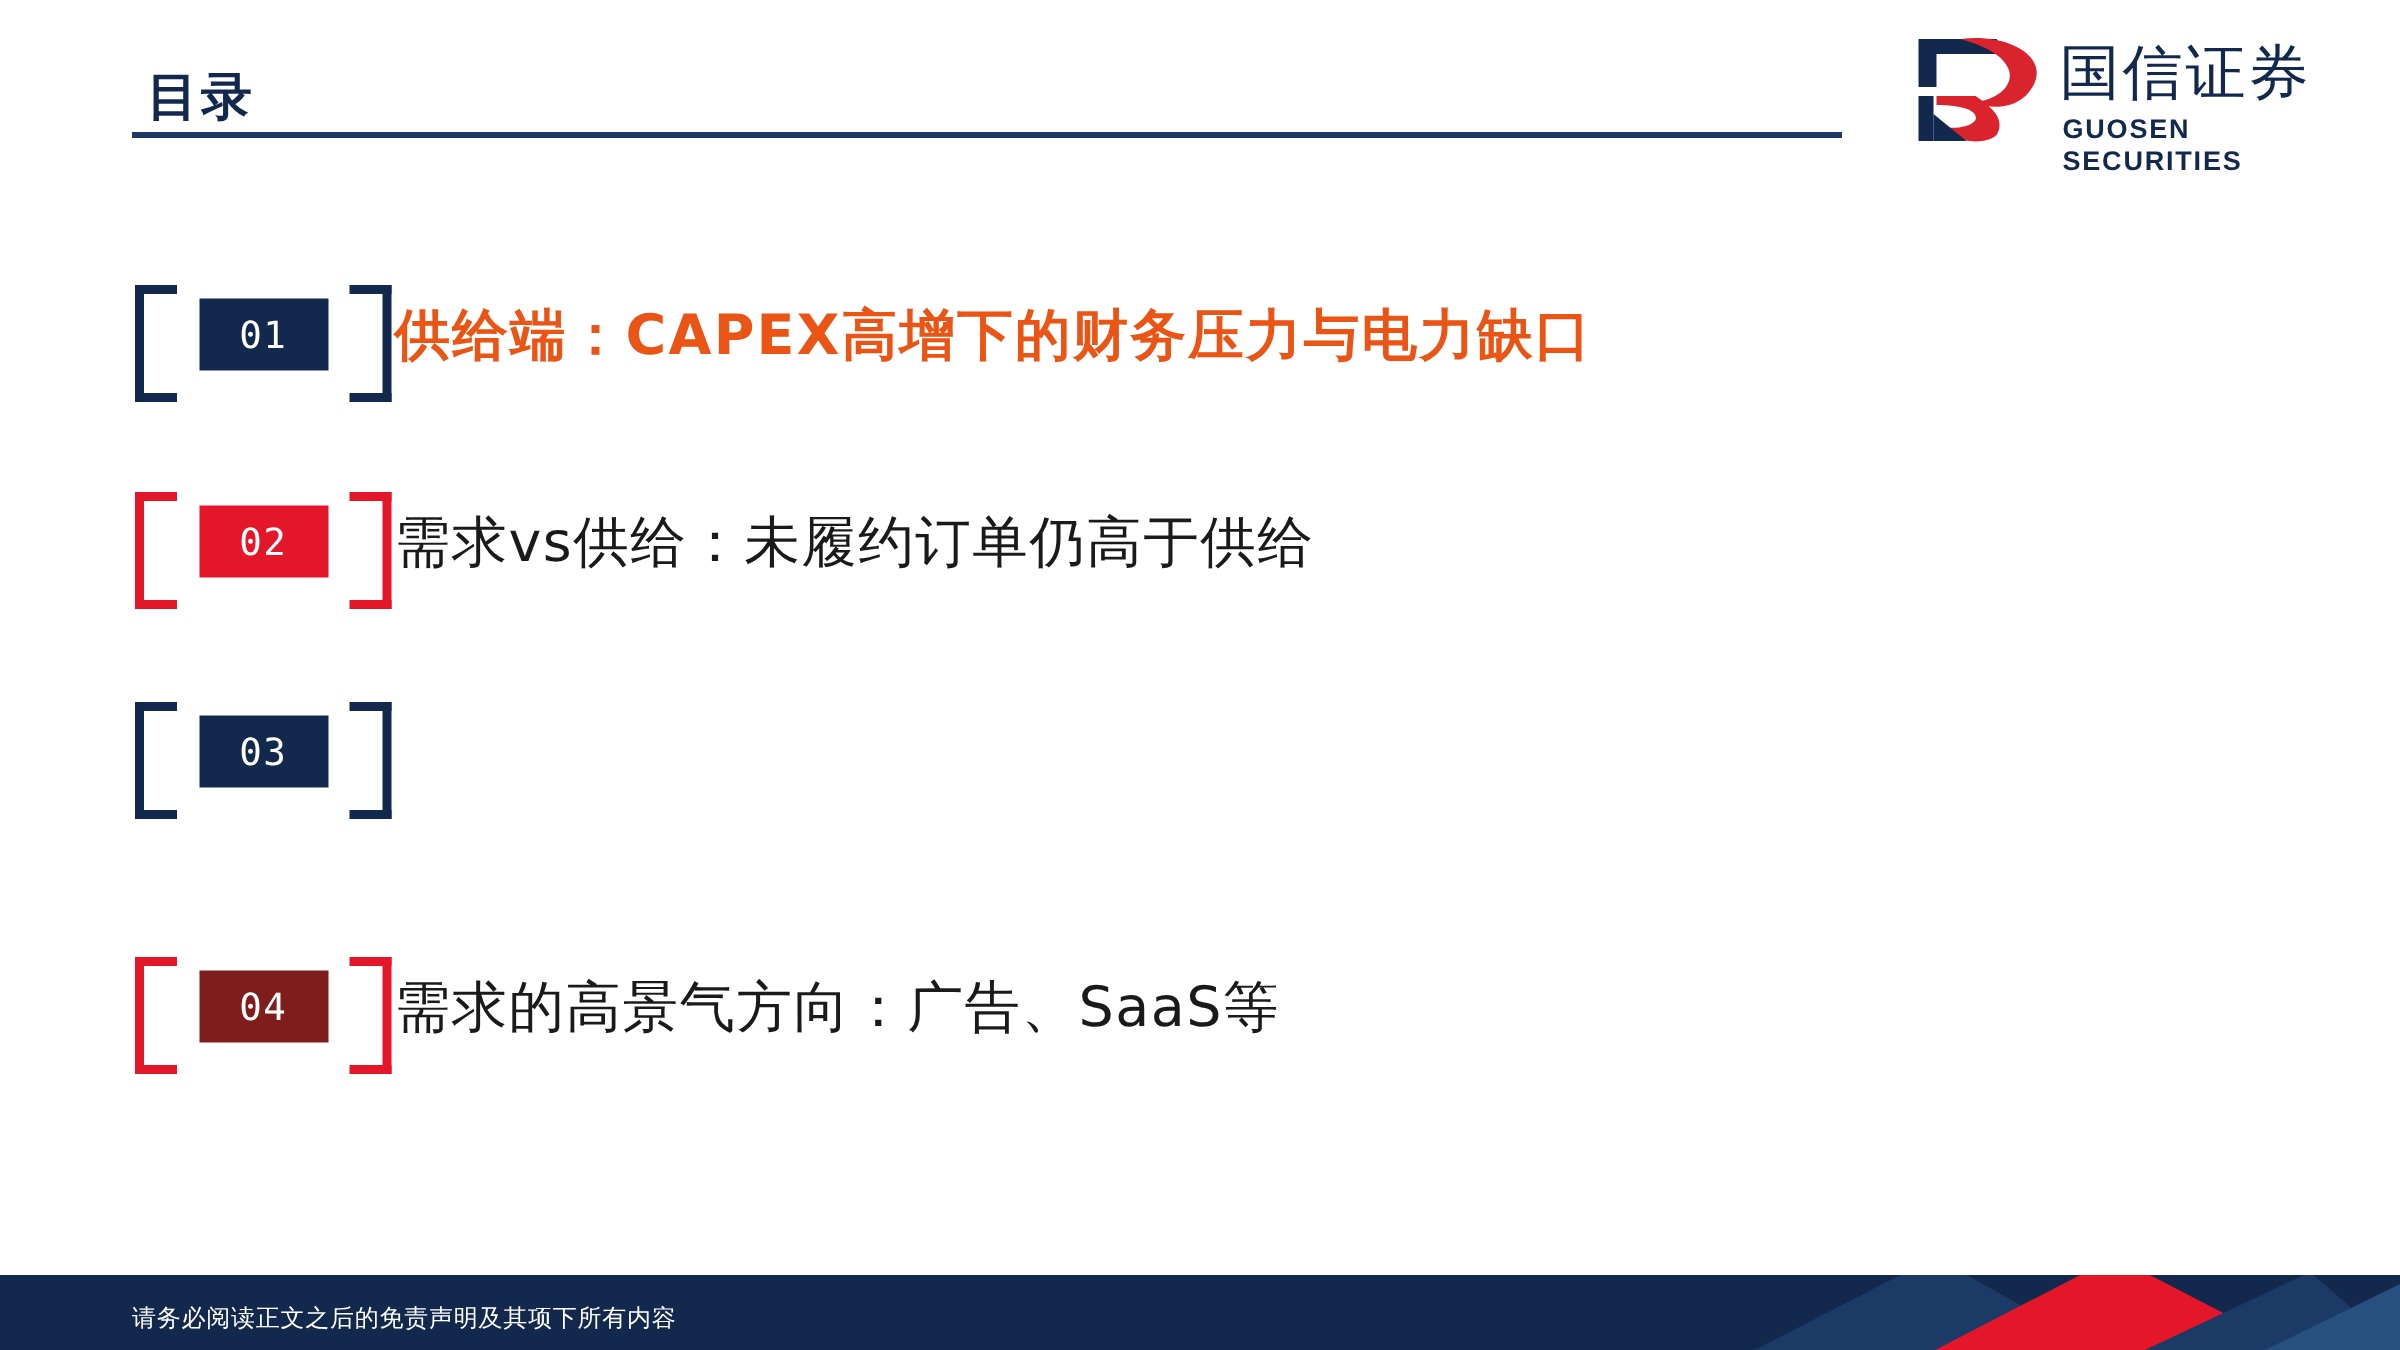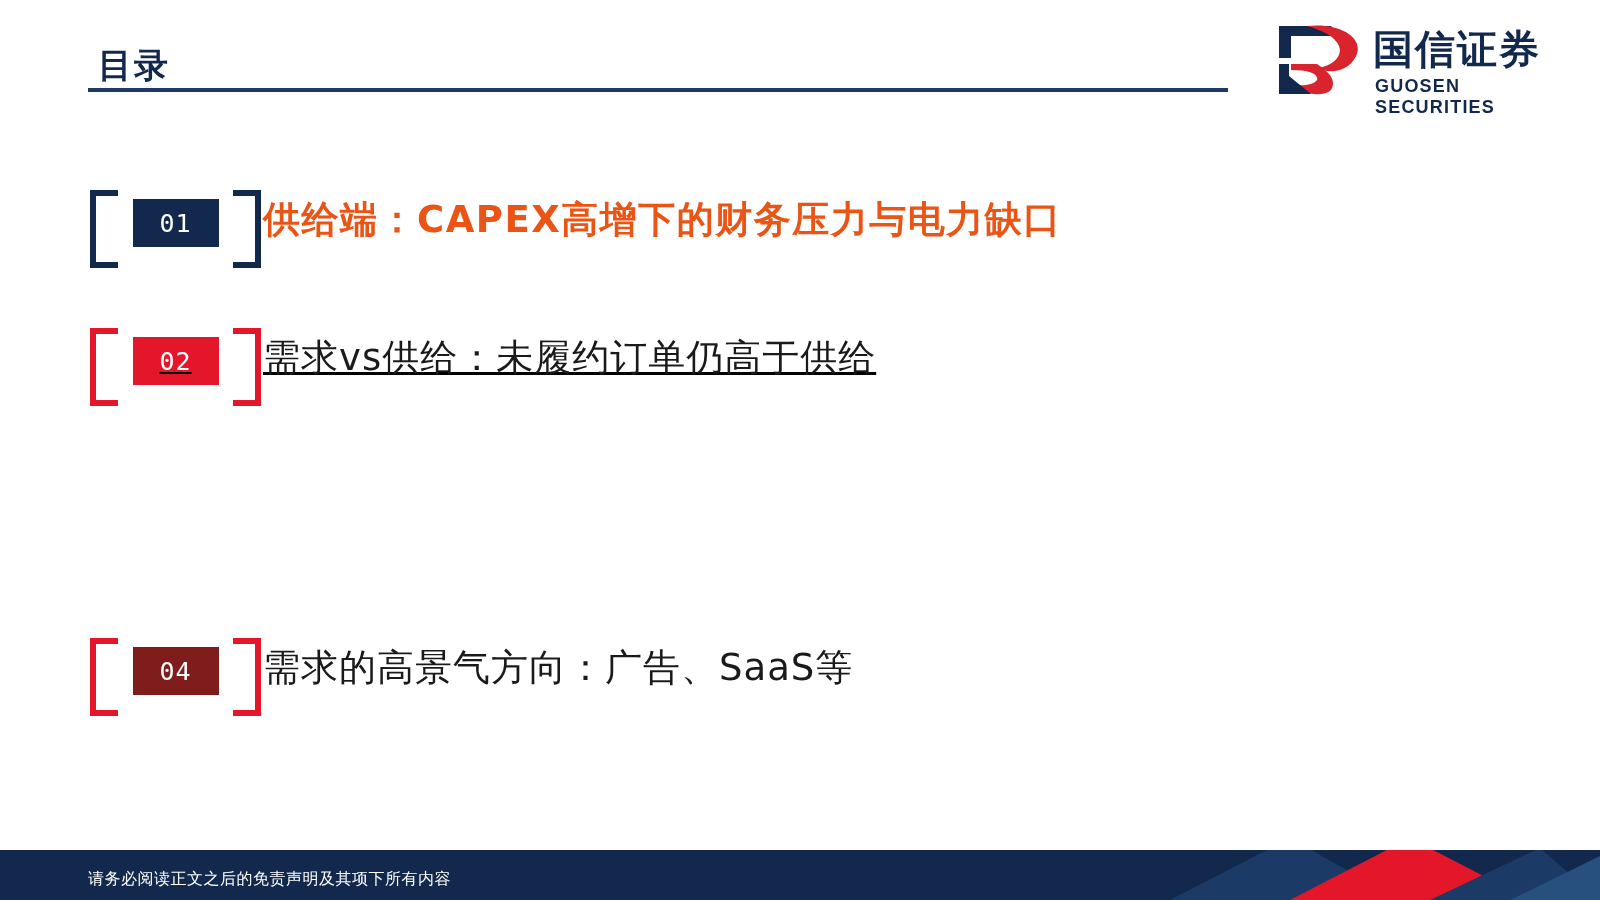--- a/index.html
+++ b/index.html
@@ -56,21 +56,21 @@
     left: 0;
     top: 2px;
     width: 86px;
     height: 72px;
   }
   .logo-text-cn {
     position: absolute;
     left: 96px;
     top: 4px;
     font-size: 40px;
-    font-weight: bold;
+    font-weight: normal;
     color: #12284c;
     letter-spacing: 2px;
     line-height: 46px;
   }
   .logo-text-en {
     position: absolute;
     left: 98px;
     top: 54px;
     font-size: 18px;
     font-weight: bold;
@@ -83,21 +83,21 @@
     position: absolute;
     left: 0;
     top: 160px;
     width: 1600px;
   }
   .toc-item {
     position: absolute;
     left: 88px;
     width: 1420px;
     display: flex;
-    align-items: flex-start;
+    align-items: center;
   }
   .num-wrap {
     position: relative;
     width: 175px;
     flex: 0 0 175px;
     height: 66px;
     display: flex;
     align-items: center;
     justify-content: center;
   }
@@ -196,30 +196,35 @@
 
   <div class="toc-item" style="top: 30px;">
     <div class="num-wrap">
       <span class="bracket left" style="border-color:#12284c;"></span>
       <span class="num-badge" style="background:#12284c;">01</span>
       <span class="bracket right" style="border-color:#12284c;"></span>
     </div>
     <div class="toc-text highlight">供给端：CAPEX高增下的财务压力与电力缺口</div>
   </div>
 
-  <div class="toc-item" style="top: 168px; text-decoration: underline;">
+  <div class="toc-item" style="top: 168px;">
     <div class="num-wrap">
       <span class="bracket left" style="border-color:#e4172a;"></span>
       <span class="num-badge" style="background:#e4172a;">02</span>
       <span class="bracket right" style="border-color:#e4172a;"></span>
     </div>
     <div class="toc-text">需求vs供给：未履约订单仍高于供给</div>
   </div>
 
   <div class="toc-item" style="top: 308px;">
+    <div class="num-wrap">
+      <span class="bracket left" style="border-color:#12284c;"></span>
+      <span class="num-badge" style="background:#12284c;">03</span>
+      <span class="bracket right" style="border-color:#12284c;"></span>
+    </div>
   </div>
 
   <div class="toc-item" style="top: 478px;">
     <div class="num-wrap">
       <span class="bracket left" style="border-color:#e4172a;"></span>
       <span class="num-badge" style="background:#7f1d1d;">04</span>
       <span class="bracket right" style="border-color:#e4172a;"></span>
     </div>
     <div class="toc-text">需求的高景气方向：广告、SaaS等</div>
   </div>

